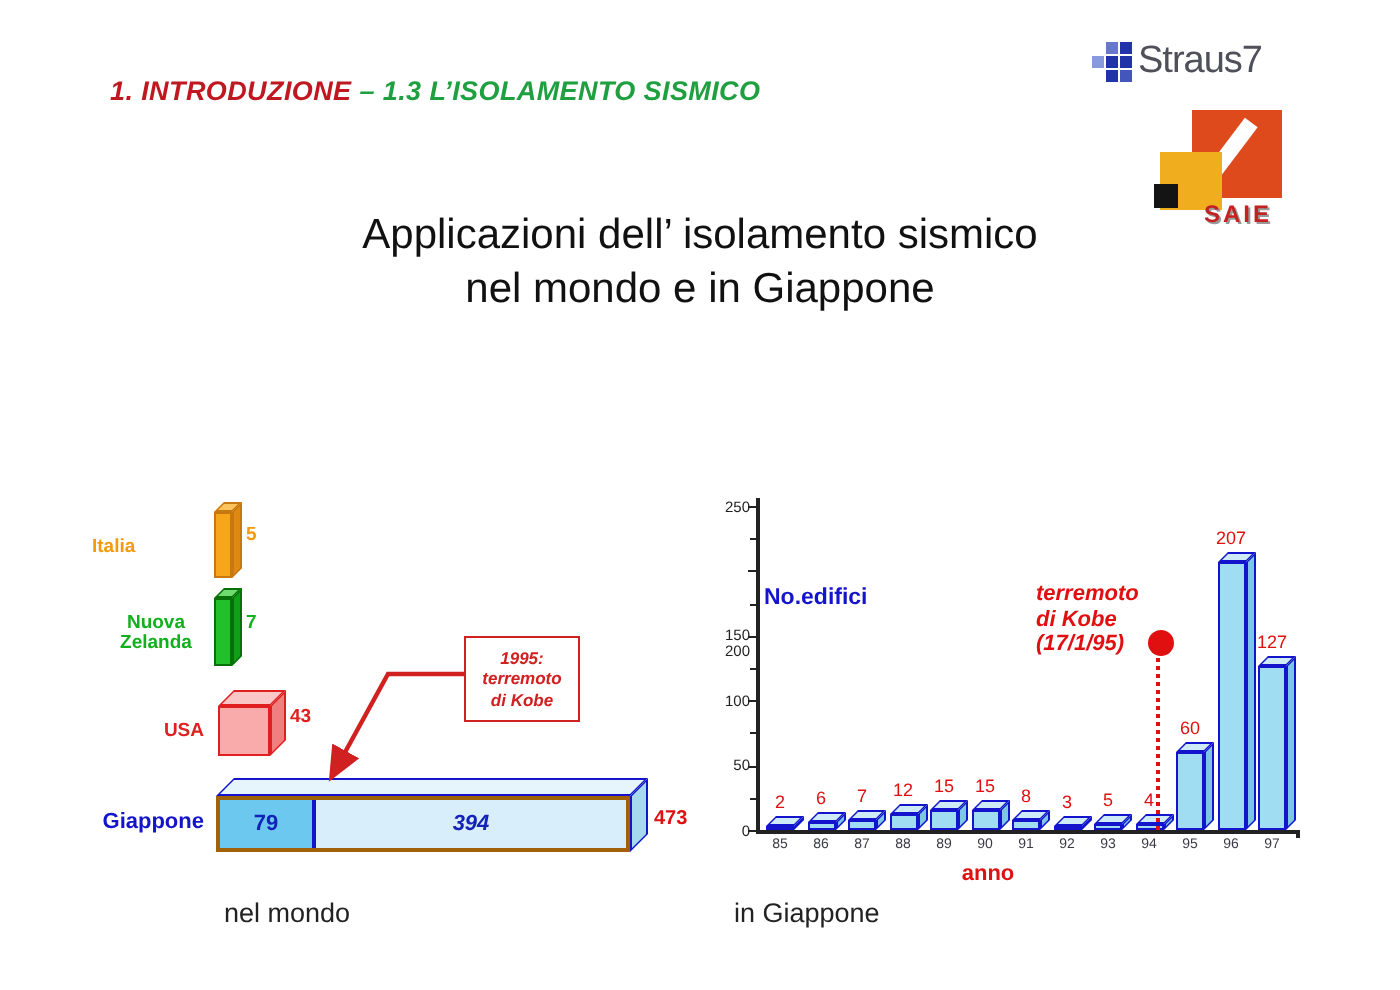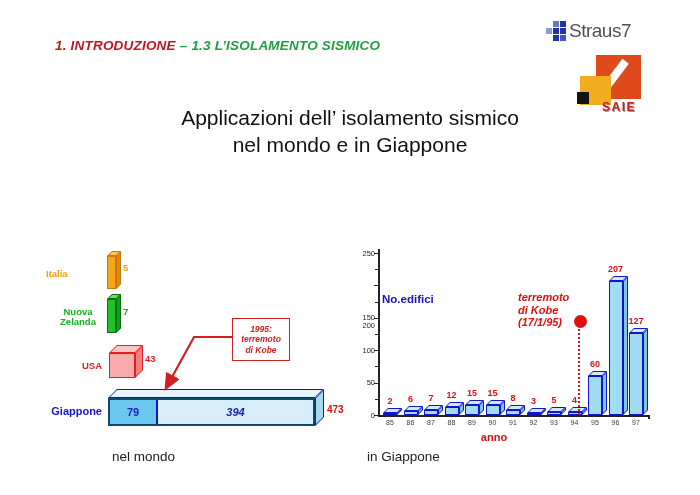--- a/index.html
+++ b/index.html
@@ -40,21 +40,21 @@
             display:flex;flex-direction:column;justify-content:center;line-height:1.25;background:#fff;}
   
   .axis{position:absolute;background:#222;}
   .tick{position:absolute;background:#222;}
   .ytick-label{position:absolute;width:15px;text-align:right;font-size:7.5px;color:#222;}
   .xtick-label{position:absolute;text-align:center;font-size:7px;color:#3A3A46;}
   .bar-front,.bar-top,.bar-side{position:absolute;box-sizing:border-box;}
   .bar-front{background:#A0DCF2;border:1.3px solid #1414CC;}
   .bar-top{background:#CFEBF8;border:1px solid #1414CC;transform:skewX(-45deg);transform-origin:bottom left;}
   .bar-side{background:#7EC6E6;border:1px solid #1414CC;transform:skewY(-45deg);transform-origin:top left;}
-  .bar-value{position:absolute;text-align:center;font-size:9px;font-weight:bold;color:#E01010;}
+  .bar-value{position:absolute;text-align:center;font-size:9px;font-weight:normal;color:#E01010;}
   .no-edifici{position:absolute;left:22px;top:12px;font-size:11.5px;font-weight:bold;color:#1414CC;margin-top:36px;}
   .anno-label{position:absolute;left:104px;top:186px;width:60px;text-align:center;
               font-size:11px;font-weight:bold;color:#E01010;}
   .kobe-note{position:absolute;left:158px;top:46px;color:#E01010;font-weight:bold;
              font-style:italic;font-size:11px;line-height:1.15;}
   .kobe-dot{position:absolute;left:214px;top:70px;width:13px;height:13px;border-radius:50%;background:#E01010;}
   .kobe-dash{position:absolute;left:218px;top:84px;height:86px;width:0;border-left:2.5px dotted #E01010;}
 </style>
 </head>
 <body>
@@ -108,21 +108,21 @@
 
     <div class="cat-label" style="left:0;top:121px;width:72px;text-align:right;color:#E02020;">USA</div>
     <div class="slab-top" style="left:79px;top:105px;width:26px;height:8px;background:#FBC6C6;border:1.5px solid #E02020;"></div>
     <div class="slab-side" style="left:105px;top:113px;width:8px;height:25px;background:#F08080;border:1.5px solid #E02020;"></div>
     <div class="slab-front" style="left:79px;top:113px;width:26px;height:25px;background:#F9ABAB;border:1.5px solid #E02020;"></div>
     <div class="val-label" style="left:115px;top:113px;color:#E02020;">43</div>
 
     <div class="cat-label" style="left:0;top:166px;width:72px;text-align:right;color:#1414CC;font-size:11px;">Giappone</div>
     <div class="slab-top" style="left:78px;top:149px;width:207px;height:9px;background:#E6F4FC;border:1.5px solid #1414CC;"></div>
     <div class="slab-side" style="left:285px;top:158px;width:9px;height:28px;background:#A6D8EE;border:1.5px solid #1414CC;"></div>
-    <div class="slab-front" style="left:78px;top:158px;width:207px;height:28px;border:2px solid #0c4a6e;display:flex;">
+    <div class="slab-front" style="left:78px;top:158px;width:207px;height:28px;border:2px solid #a16207;display:flex;">
       <div class="g-seg" style="width:48px;background:#6CC8EE;border-right:2px solid #1414CC;">79</div>
       <div class="g-seg" style="flex:1;background:#D8EEFA;font-style:italic;">394</div>
     </div>
     <div class="val-label" style="left:297px;top:164px;color:#E01010;font-size:10px;">473</div>
 
     <div class="kobe-box">
       <div>1995:</div>
       <div>terremoto</div>
       <div>di Kobe</div>
     </div>

